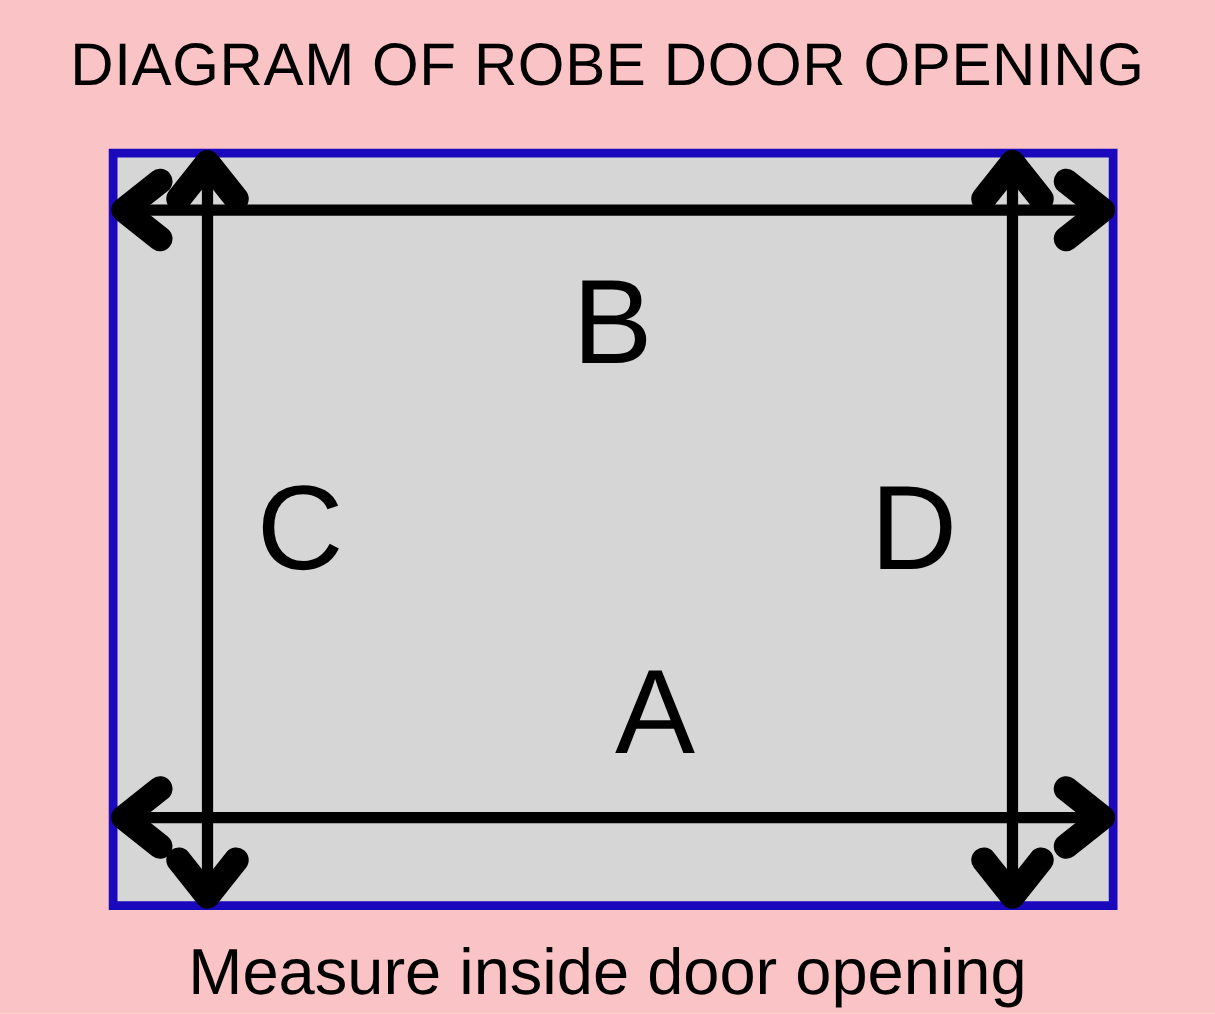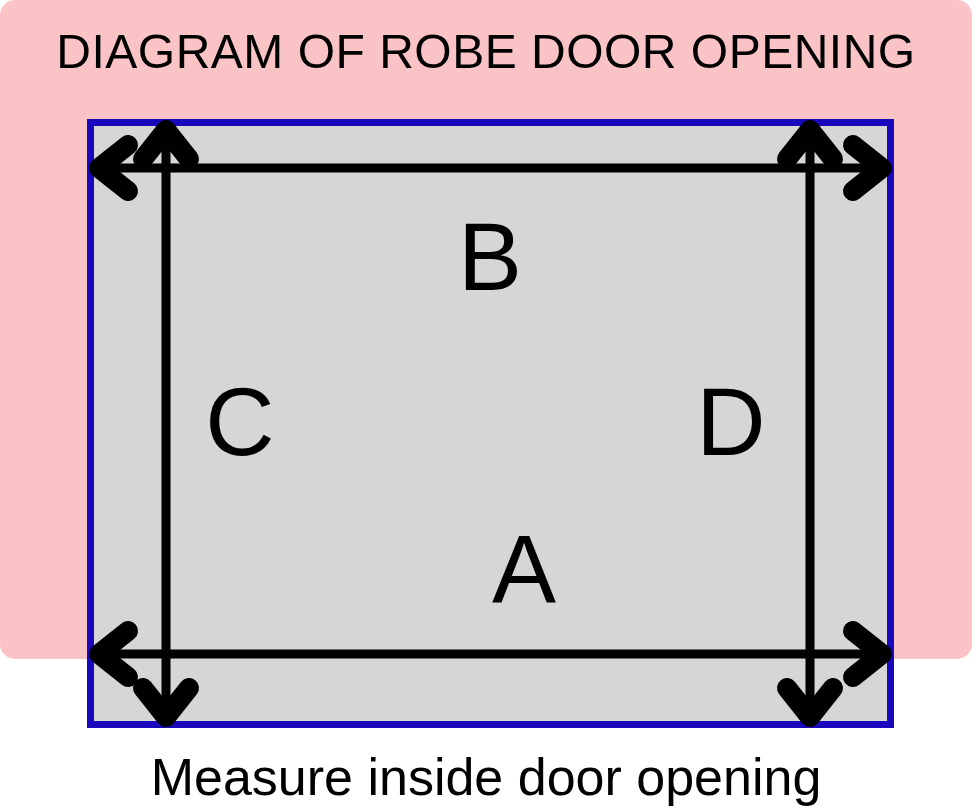--- a/index.html
+++ b/index.html
@@ -10,23 +10,22 @@
   body {
     width: 972px;
     height: 811px;
     overflow: hidden;
     font-family: "Liberation Sans", sans-serif;
     background: #ffffff;
   }
   #canvas {
     position: relative;
     width: 972px;
-    height: 659px;
+    height: 811px;
     background: #fac3c6;
-    border-radius: 15px;
   }
   #diagram-svg {
     position: absolute;
     left: 0;
     top: 0;
     width: 972px;
     height: 811px;
     display: block;
   }
   .title-text {

